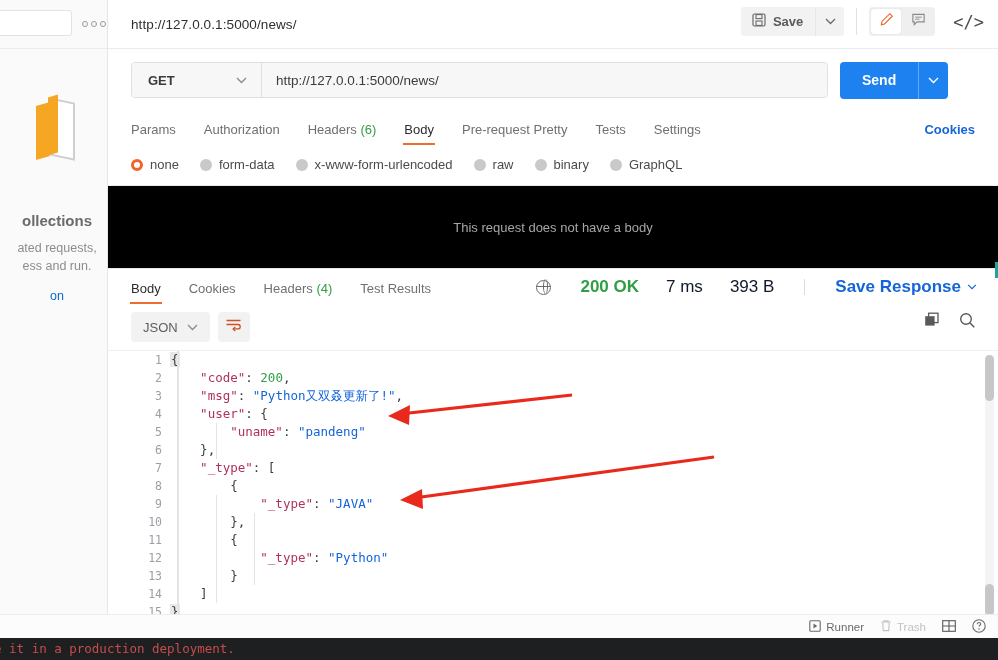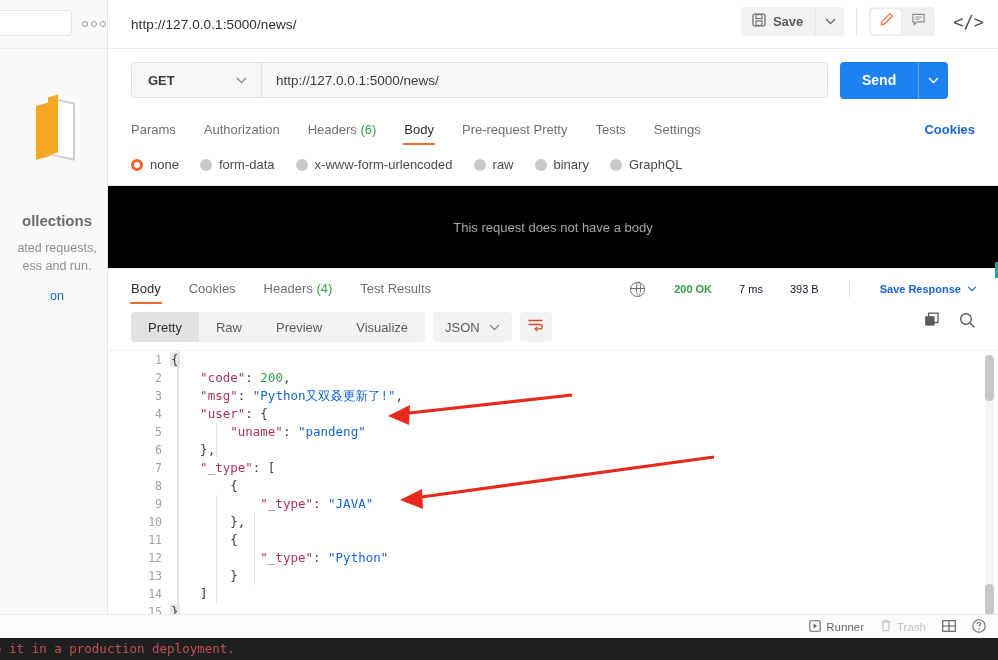--- a/index.html
+++ b/index.html
@@ -191,21 +191,21 @@
     background: #000000;
   }
 
   
   .resp-tabs {
     display: flex; align-items: flex-end; padding-left: 23px; height: 35px;
     position: relative; padding-top: 8px;
   }
   .resp-meta {
     position: absolute; right: 21px; bottom: 7px; display: flex;
-    align-items: center; gap: 27px; font-size: 11px;
+    align-items: center; gap: 27px; font-size: 17px;
   }
   .globe {
     width: 15px; height: 15px; border-radius: 50%; border: 1.4px solid #6b6b6b;
     position: relative; margin-right: 2px;
   }
   .globe:before {
     content: ''; position: absolute; left: 5.3px; top: -1.4px; width: 2.9px;
     height: 15px; border: 1.4px solid #6b6b6b; border-top: none; border-bottom: none;
     border-radius: 50%;
   }
@@ -465,26 +465,20 @@
         <span class="save-resp">
           <span>Save Response</span>
           <svg width="10" height="6" viewBox="0 0 11 7">
               <path d="M1 1l4.5 4.5L10 1" fill="none" stroke="#1565d8" stroke-width="1.4"></path>
             </svg>
         </span>
       </div>
     </div>
 
     <div class="pretty-bar">
-      <div class="seg">
-        <div class="s active">Pretty</div>
-        <div class="s">Raw</div>
-        <div class="s">Preview</div>
-        <div class="s">Visualize</div>
-      </div>
       <div class="json-sel">
         <span>JSON</span>
         <svg width="11" height="7" viewBox="0 0 11 7">
             <path d="M1 1l4.5 4.5L10 1" fill="none" stroke="#8a8a8a" stroke-width="1.3"></path>
           </svg>
       </div>
       <div class="wrap-btn">
         <span>
           <svg width="17" height="14" viewBox="0 0 17 14">
               <path d="M1.5 2.5h14M1.5 6.5h11.5a2.2 2.2 0 010 4.4H8.5" fill="none" stroke="#d0502a" stroke-width="1.3"></path>

